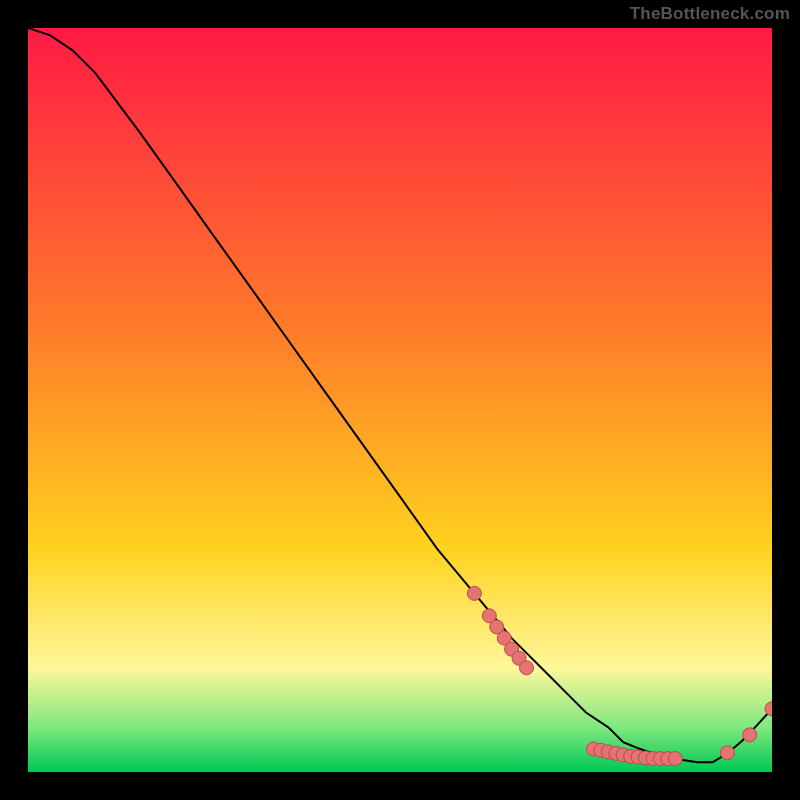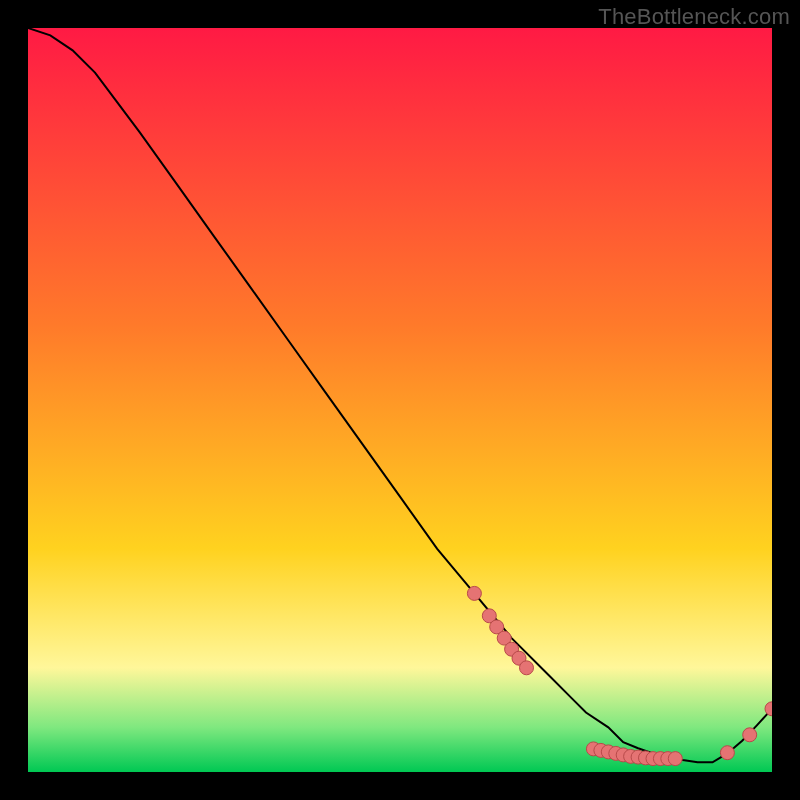--- a/index.html
+++ b/index.html
@@ -14,22 +14,22 @@
   .stage {
     position: relative;
     width: 800px;
     height: 800px;
   }
   .watermark {
     position: absolute;
     top: 4px;
     right: 10px;
     color: #555;
-    font-size: 22px;
-    font-weight: 400;
+    font-size: 17px;
+    font-weight: 700;
     letter-spacing: 0.2px;
     user-select: none;
     margin-left: 44px;
   }
   .plot {
     position: absolute;
     left: 28px;
     top: 28px;
     width: 744px;
     height: 744px;

